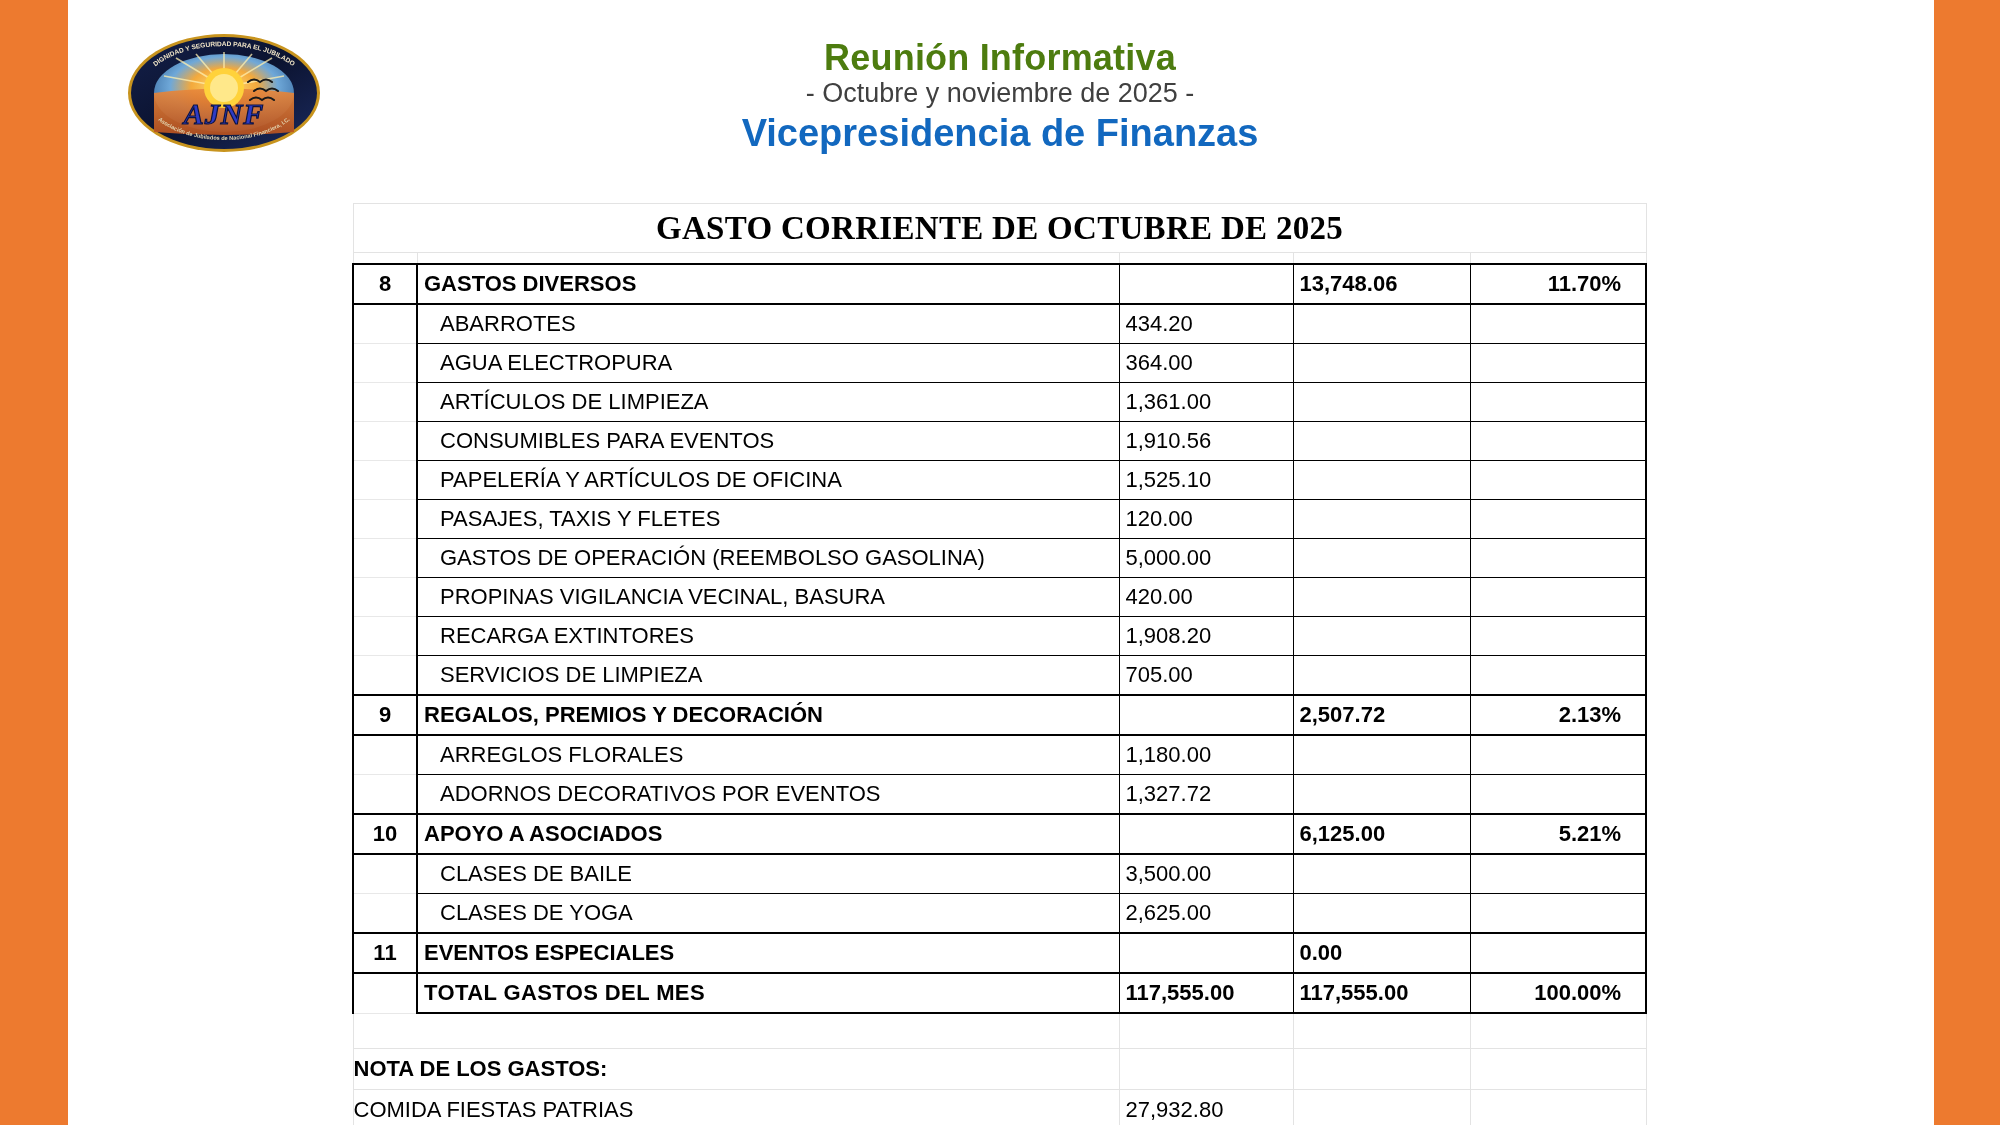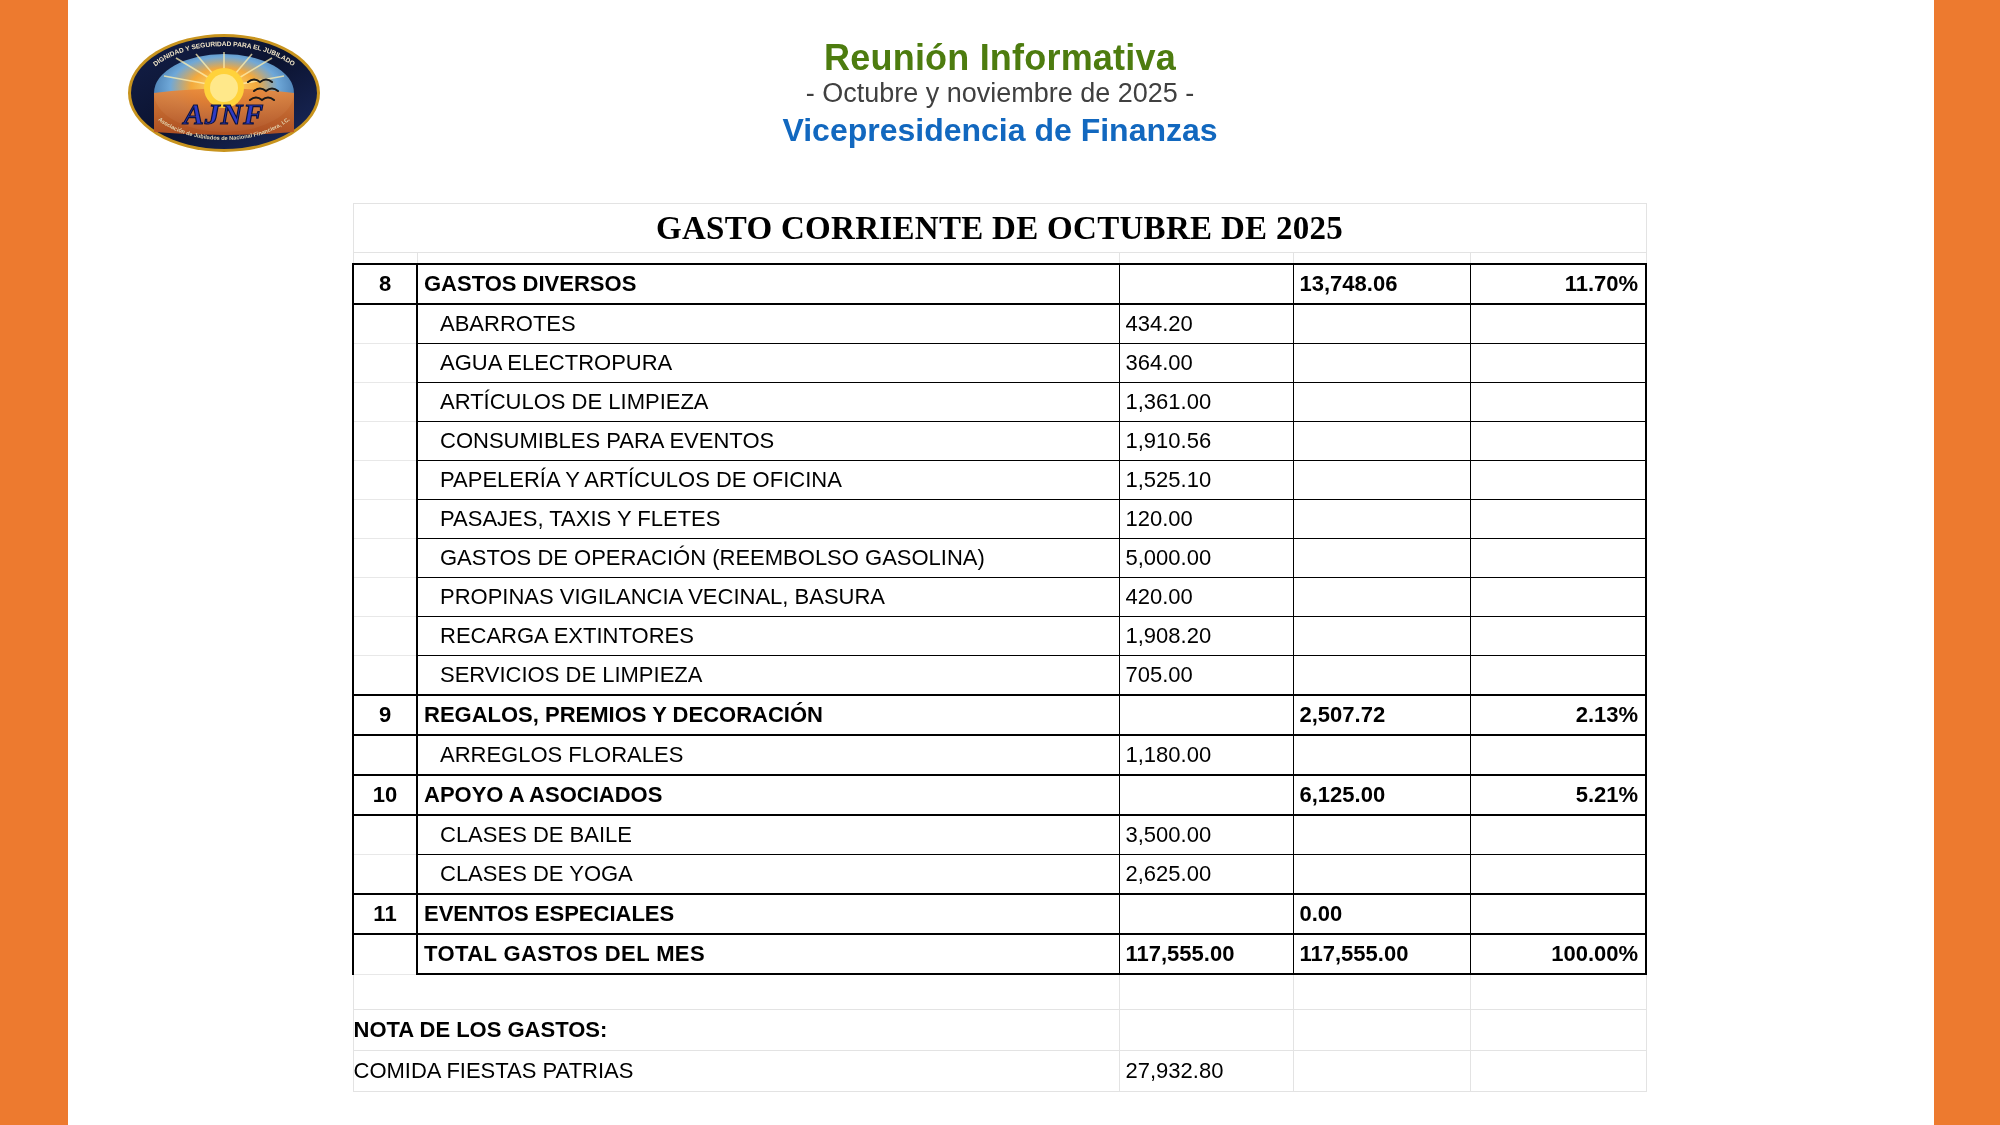--- a/index.html
+++ b/index.html
@@ -51,21 +51,21 @@
     letter-spacing: 0.2px;
     margin-bottom: 4px;
   }
   .h-line2 {
     font-size: 27px;
     font-weight: normal;
     color: #404040;
     margin-bottom: 7px;
   }
   .h-line3 {
-    font-size: 32px;
+    font-size: 38px;
     font-weight: bold;
     color: #1268BF;
   }
 
   
   .sheet {
     position: absolute;
     left: 352px;
     top: 203px;
     width: 1293px;
@@ -125,21 +125,21 @@
   tr.cat td.numcol {
     border-top: 2px solid #000;
     border-bottom: 2px solid #000;
   }
   tr.sub td { border-top: 1px solid #000; border-bottom: 1px solid #000; }
   tr.sub td.numcol { border-top: 1px solid #E8E8E8; border-bottom: 1px solid #E8E8E8; }
 
   td.desc { text-align: left; }
   td.desc.indent { padding-left: 22px; margin-left: 24px; }
   td.amt { text-align: left; padding-right: 8px; }
-  td.pct { text-align: right; padding-right: 7px; }
+  td.pct { text-align: right; padding-right: 24px; }
 
   tr.total td {
     font-weight: bold;
     border-top: 2px solid #000;
     border-bottom: 2px solid #000;
   }
   tr.total td.desc { padding-right: 78px; letter-spacing: 0.4px; }
 
   tr.blank td {
     border: 1px solid #E3E3E3;
@@ -321,20 +321,27 @@
           <td class="amt">2,507.72</td>
           <td class="pct last">2.13%</td>
         </tr>
         <tr class="d sub">
           <td class="numcol"></td>
           <td class="desc indent">ARREGLOS FLORALES</td>
           <td class="amt">1,180.00</td>
           <td class="amt"></td>
           <td class="pct last"></td>
         </tr>
+        <tr class="d sub">
+          <td class="numcol"></td>
+          <td class="desc indent">ADORNOS DECORATIVOS POR EVENTOS</td>
+          <td class="amt">1,327.72</td>
+          <td class="amt"></td>
+          <td class="pct last"></td>
+        </tr>
         <tr class="d cat">
           <td class="numcol">10</td>
           <td class="desc">APOYO A ASOCIADOS</td>
           <td class="amt"></td>
           <td class="amt">6,125.00</td>
           <td class="pct last">5.21%</td>
         </tr>
         <tr class="d sub">
           <td class="numcol"></td>
           <td class="desc indent">CLASES DE BAILE</td>

